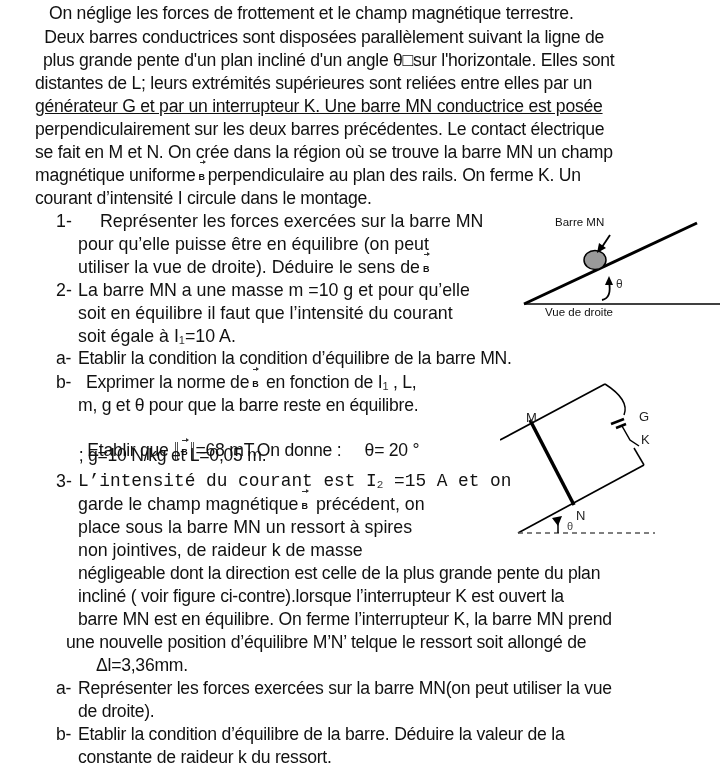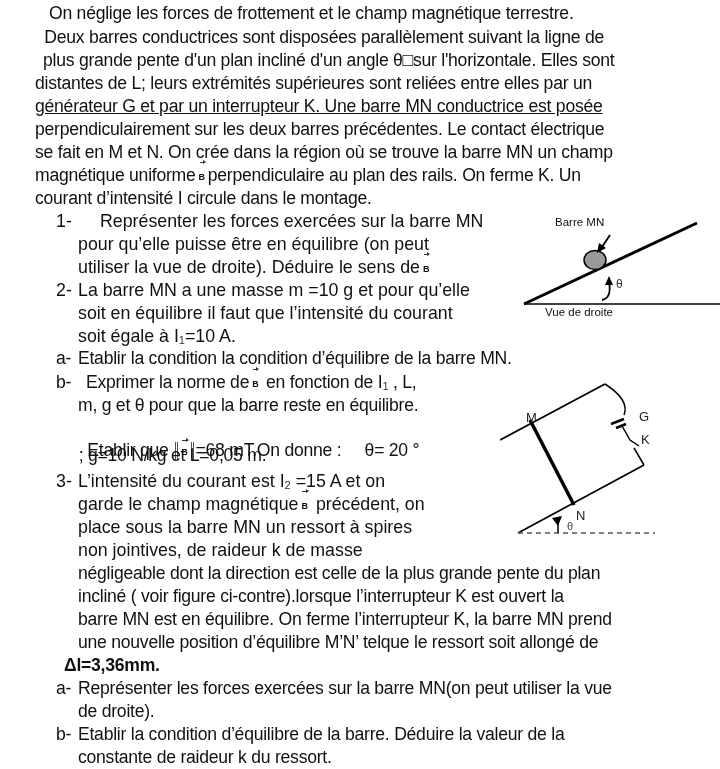--- a/index.html
+++ b/index.html
@@ -65,33 +65,33 @@
 <div class="line" style="left:78px; top:371px;margin-left:8px;">
   <span>Exprimer la norme de</span><span class="vec">B</span><span> en fonction de I</span><span class="sub">1</span><span> , L,</span>
 </div>
 <div class="line" style="left:78px; top:394px;">m, g et θ pour que la barre reste en équilibre.</div>
 <div class="line" style="left:78px; top:417px; white-space:pre;">
   <span>Etablir que </span><span class="norm"><span class="vec" style="margin:0 1px;">B</span></span><span>=68 mT.On donne :     θ= </span><span class="bold">20 °</span>
 </div>
 <div class="line bold" style="left:74px; top:444px; white-space:pre;"> ; g=10 N/kg et L=0,05 m.</div>
 
 <div class="line wide" style="left:56px; top:470px;">3-</div>
-<div class="line wide" style="left:78px; top:470px;">
+<div class="line wide" style="left:78px; top:470px;font-family:Liberation Mono, monospace;">
   <span>L’intensité du courant  est I</span><span class="sub">2</span><span> =15 A et on</span>
 </div>
 <div class="line wide" style="left:78px; top:493px;">
   <span>garde le champ magnétique</span><span class="vec">B</span><span> précédent, on</span>
 </div>
 <div class="line wide" style="left:78px; top:516px;">place sous la barre MN un ressort  à spires</div>
 <div class="line wide" style="left:78px; top:539px;">non jointives, de raideur k de masse</div>
 <div class="line" style="left:78px; top:562px;">négligeable dont la direction est celle de la plus grande pente du plan</div>
 <div class="line" style="left:78px; top:585px;">incliné ( voir figure ci-contre).lorsque l’interrupteur K est ouvert  la</div>
 <div class="line" style="left:78px; top:608px;">barre MN est en équilibre. On ferme l’interrupteur K, la barre MN prend</div>
-<div class="line" style="left:78px; top:631px;text-align:center;">une nouvelle position d’équilibre M’N’ telque le ressort soit allongé de</div>
-<div class="line" style="left:64px; top:654px;font-weight:bold;">Δl=3,36mm.</div>
+<div class="line" style="left:66px; top:631px;text-align:center;">une nouvelle position d’équilibre M’N’ telque le ressort soit allongé de</div>
+<div class="line" style="left:96px; top:654px;">Δl=3,36mm.</div>
 
 <div class="line" style="left:56px; top:677px;">a-</div>
 <div class="line" style="left:78px; top:677px;">Représenter les forces exercées sur la barre MN(on peut utiliser la vue</div>
 <div class="line" style="left:78px; top:700px;">de droite).</div>
 
 <div class="line" style="left:56px; top:723px;">b-</div>
 <div class="line" style="left:78px; top:723px;">Etablir la condition d’équilibre de la barre. Déduire la valeur de la</div>
 <div class="line" style="left:78px; top:746px;">constante de raideur k du ressort.</div>
 
 <svg style="position:absolute; left:510px; top:200px;" width="210" height="130">

